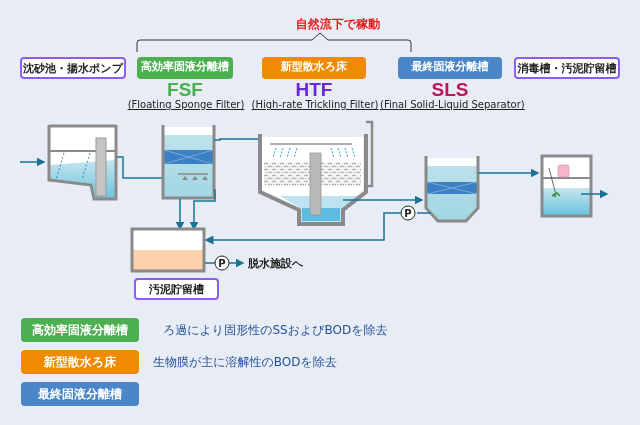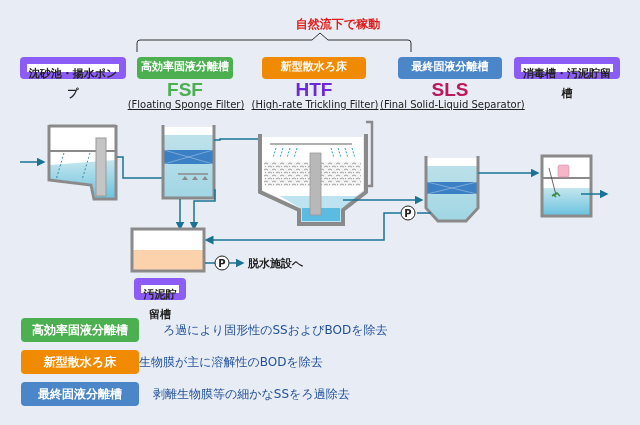--- a/index.html
+++ b/index.html
@@ -1,21 +1,21 @@
 <!DOCTYPE html>
 <html><head>
 <meta charset="utf-8">
 <style>
   * { box-sizing: border-box; margin: 0; padding: 0; }
   html, body { width: 640px; height: 425px; overflow: hidden; }
   body { background: #e8ecf4; font-family: "DejaVu Sans", sans-serif; position: relative; }
   .abs { position: absolute; }
   .natural { left: 0; top: 16px; width: 640px; text-align: center; color: #e0201e; font-size: 12px; font-weight: bold; margin-left: 18px; }
   .box-label { font-size: 11px; font-weight: bold; border-radius: 4px; text-align: center; line-height: 20px; height: 22px; }
-  .outline { background: #fff; border: 7px solid #8b5cf6; color: #222; }
+  .outline { background: #fff; border: 2px solid #8b5cf6; color: #222; }
   .filled { color: #fff; }
   .abbr { font-size: 19px; font-weight: bold; text-align: center; font-family: "Liberation Sans", sans-serif; }
   .full { font-size: 10px; color: #222; text-align: center; white-space: nowrap; text-decoration: underline; }
   .legend-badge { width: 118px; height: 24px; border-radius: 4px; color: #fff; font-weight: bold; font-size: 12px; text-align: center; line-height: 24px; }
   .legend-desc { font-size: 12px; color: #1f4f9a; line-height: 24px; white-space: nowrap; }
   .small-label { font-size: 11px; font-weight: bold; color: #222; font-family: Liberation Mono, monospace; }
   svg text { font-family: "DejaVu Sans", sans-serif; }
 </style>
 </head>
 <body>
@@ -150,28 +150,27 @@
     <line x1="543" y1="178" x2="590" y2="178" stroke="#8a8a8a" stroke-width="2"></line>
     <rect x="558" y="165" width="11" height="12" rx="2" fill="#f4b6c8" stroke="#d98aa3" stroke-width="0.6"></rect>
     <line x1="549" y1="168" x2="556" y2="195" stroke="#444" stroke-width="0.8"></line>
     <path d="M552,196 L557,193 L560,196 M553,194 L556,197" stroke="#3a8a3a" stroke-width="1.5" fill="none"></path>
     <rect x="542" y="156" width="49" height="60" fill="none" stroke="#8a8a8a" stroke-width="3"></rect>
   </g>
   <line x1="581" y1="194" x2="607" y2="194" stroke="#1a7394" stroke-width="1.5" marker-end="url(#arr)"></line>
 </svg>
 
 <div class="abs small-label" style="left:248px;top:256px">脱水施設へ</div>
-<div class="abs box-label outline" style="left:134px;top:278px;width:52px">汚泥貯留槽</div>
+<div class="abs box-label outline" style="left:134px;top:278px;width:85px">汚泥貯留槽</div>
 
 <div class="abs" style="left:21px;top:318px">
   <div style="display:flex;align-items:center;margin-bottom:8px">
     <div class="legend-badge" style="background:#4caf50">高効率固液分離槽</div>
     <div class="legend-desc" style="margin-left:24px">ろ過により固形性のSSおよびBODを除去</div>
   </div>
   <div style="display:flex;align-items:center;margin-bottom:8px">
     <div class="legend-badge" style="background:#f08a00">新型散水ろ床</div>
-    <div class="legend-desc" style="margin-left:0">生物膜が主に溶解性のBODを除去</div>
+    <div class="legend-desc" style="margin-left:14px">生物膜が主に溶解性のBODを除去</div>
   </div>
   <div style="display:flex;align-items:center">
     <div class="legend-badge" style="background:#4a86c8">最終固液分離槽</div>
-    <div class="legend-desc" style="margin-left:14px">剥離生物膜等の細かなSSをろ過除去</div>
   </div>
 </div>
 
 </body></html>

